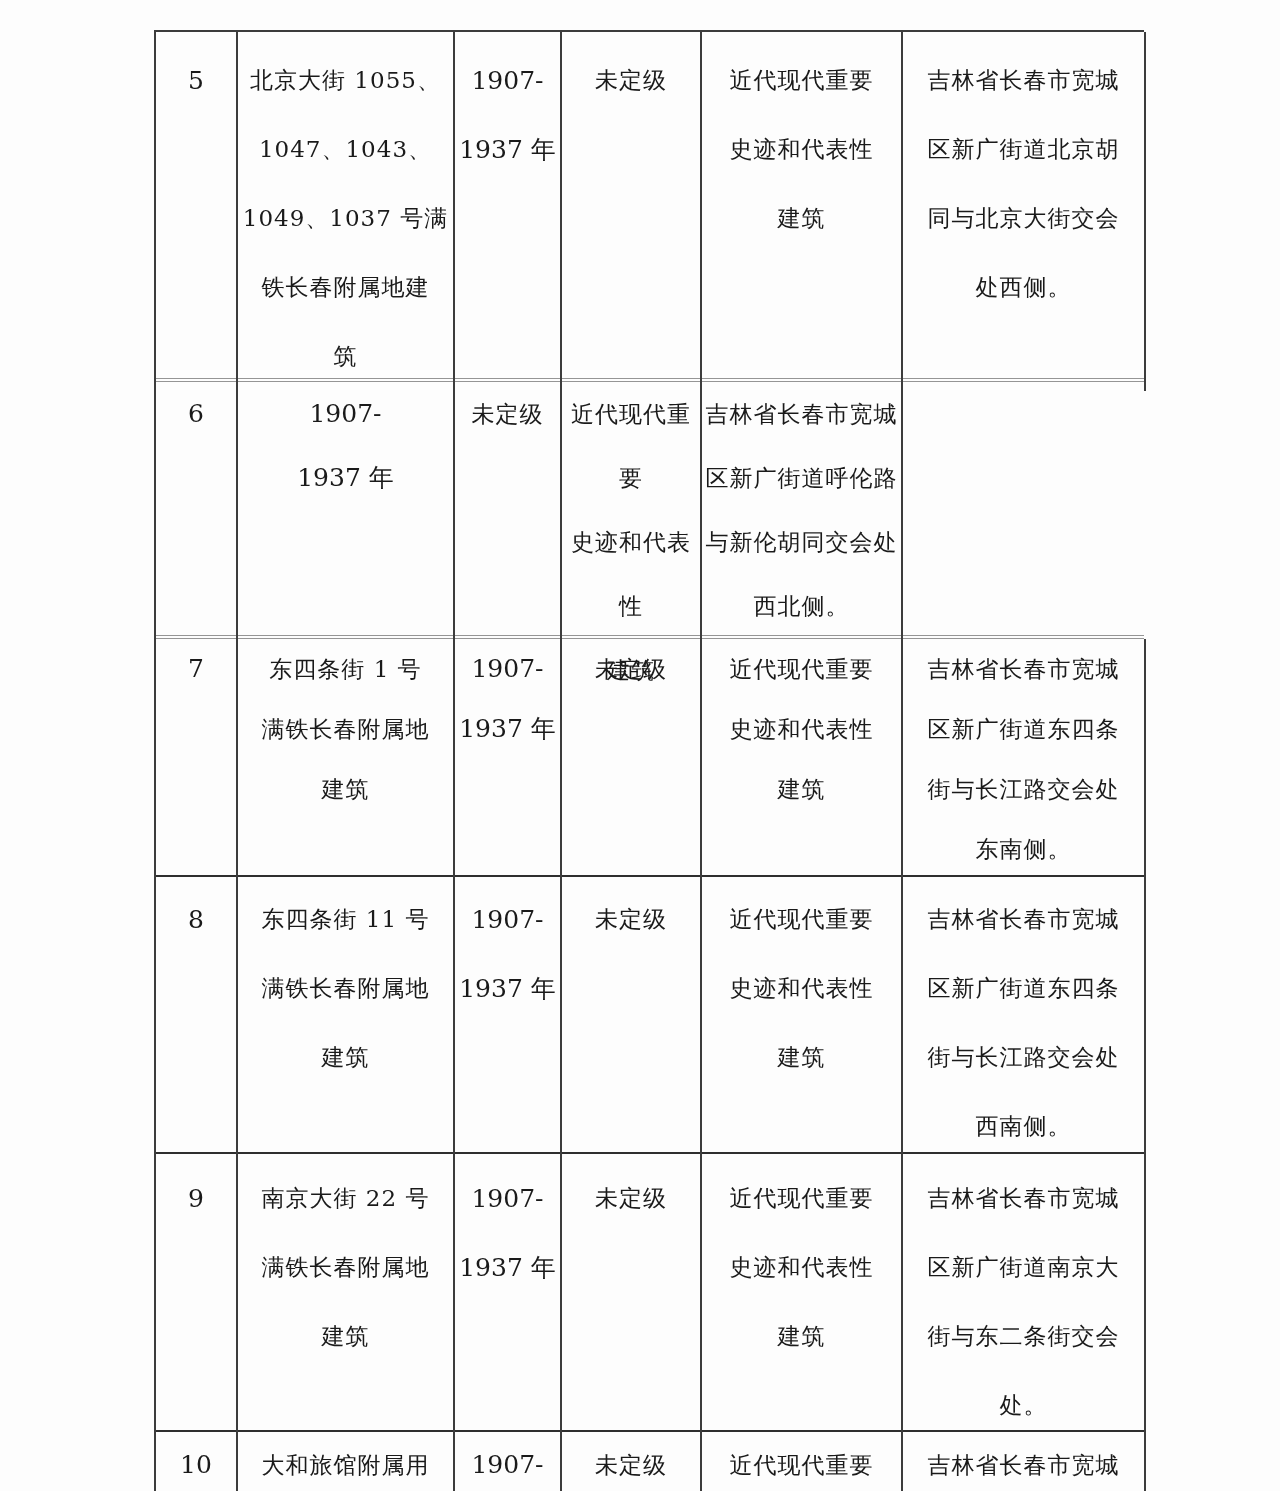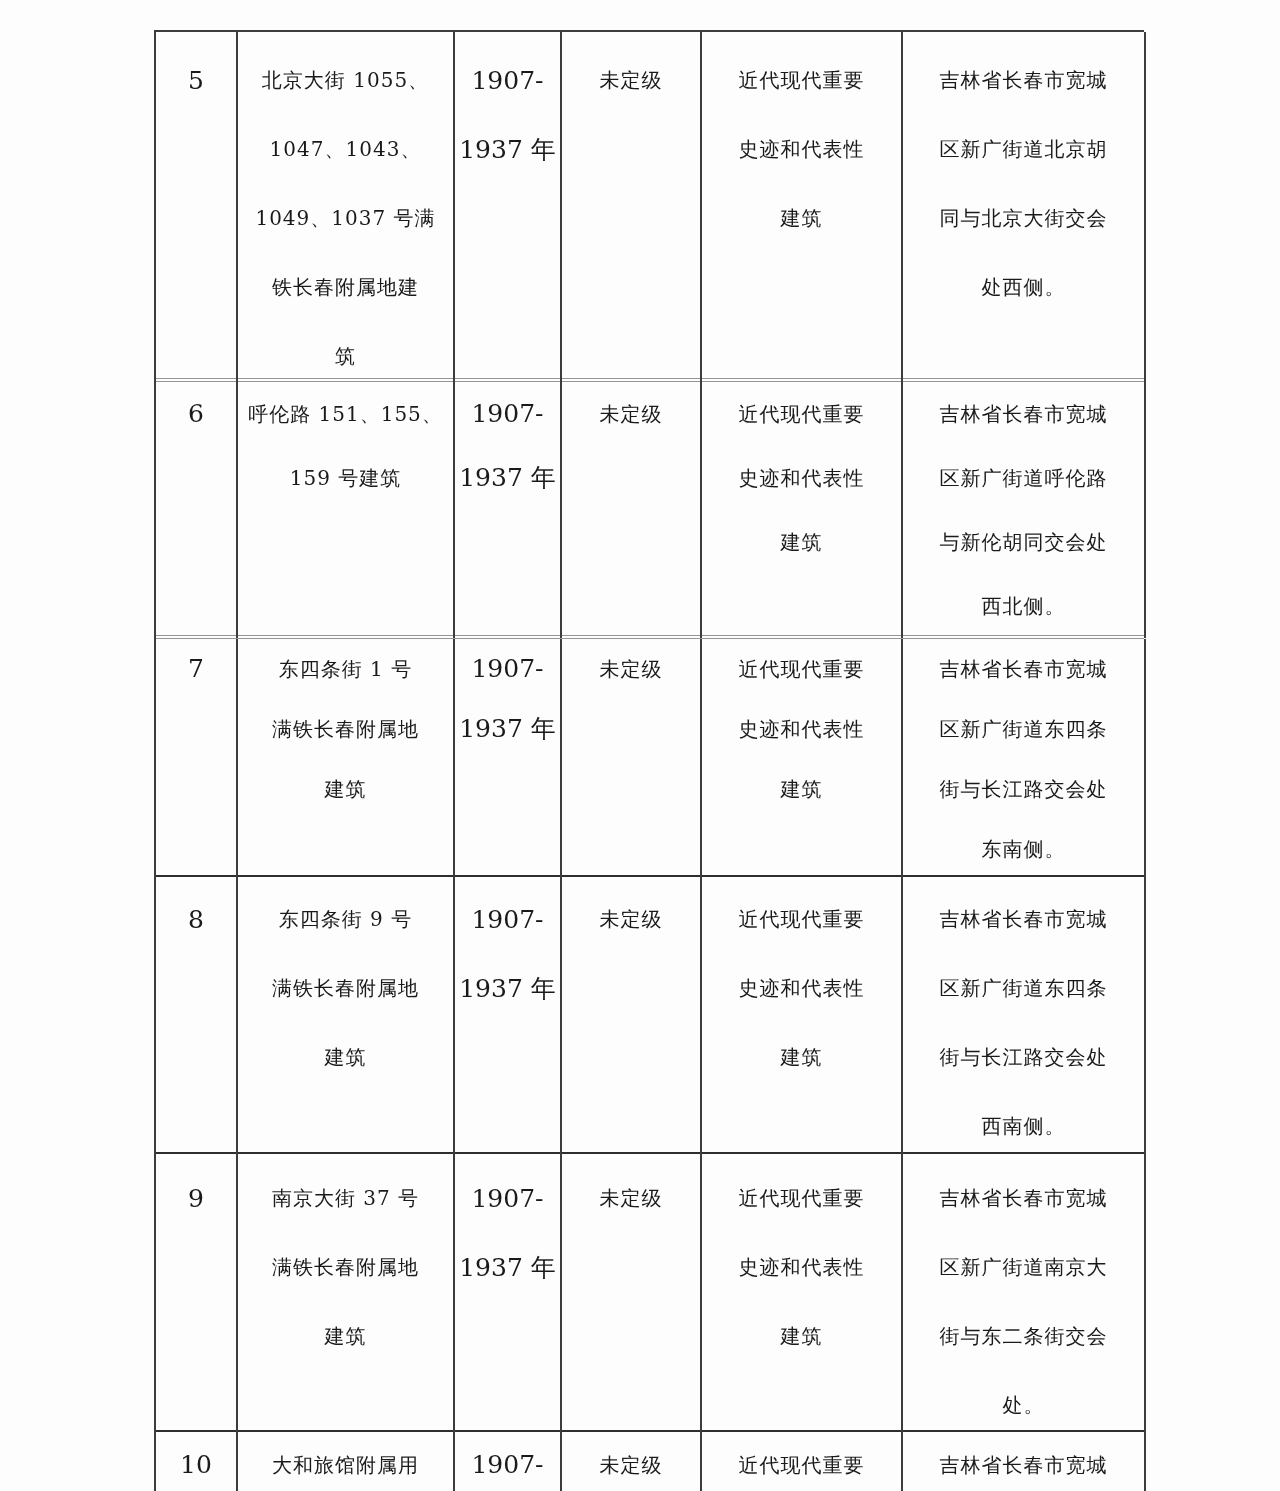--- a/index.html
+++ b/index.html
@@ -39,21 +39,21 @@
     flex-direction: column;
     justify-content: flex-start;
     align-items: center;
     overflow: visible;
   }
   .txt {
     display: block;
     width: 100%;
     text-align: center;
     white-space: pre-line;
-    font-size: 20px;
+    font-size: 23px;
     letter-spacing: 1px;
   }
   .c-num .txt, .c-period .txt { font-size: 25px; letter-spacing: 0; }
 
   
   .r5  { height: 346px; }
   .r6  { height: 257px; }
   .r7  { height: 240px; }
   .r8  { height: 277px; }
   .r9  { height: 278px; }
@@ -103,24 +103,20 @@
 区新广街道北京胡
 同与北京大街交会
 处西侧。</span>
       </div>
   </div>
 
   <div class="row r6 sep-gray">
     <div class="cell c-num">
         <span class="txt">6</span>
       </div>
-    <div class="cell c-name">
-        <span class="txt">呼伦路 151、155、
-159 号建筑</span>
-      </div>
     <div class="cell c-period">
         <span class="txt">1907-
 1937 年</span>
       </div>
     <div class="cell c-level">
         <span class="txt">未定级</span>
       </div>
     <div class="cell c-category">
         <span class="txt">近代现代重要
 史迹和代表性
@@ -161,21 +157,21 @@
 街与长江路交会处
 东南侧。</span>
       </div>
   </div>
 
   <div class="row r8 sep-dark">
     <div class="cell c-num">
         <span class="txt">8</span>
       </div>
     <div class="cell c-name">
-        <span class="txt">东四条街 9 号
+        <span class="txt">东四条街 11 号
 满铁长春附属地
 建筑</span>
       </div>
     <div class="cell c-period">
         <span class="txt">1907-
 1937 年</span>
       </div>
     <div class="cell c-level">
         <span class="txt">未定级</span>
       </div>
@@ -190,21 +186,21 @@
 街与长江路交会处
 西南侧。</span>
       </div>
   </div>
 
   <div class="row r9 sep-dark">
     <div class="cell c-num">
         <span class="txt">9</span>
       </div>
     <div class="cell c-name">
-        <span class="txt">南京大街 37 号
+        <span class="txt">南京大街 22 号
 满铁长春附属地
 建筑</span>
       </div>
     <div class="cell c-period">
         <span class="txt">1907-
 1937 年</span>
       </div>
     <div class="cell c-level">
         <span class="txt">未定级</span>
       </div>

